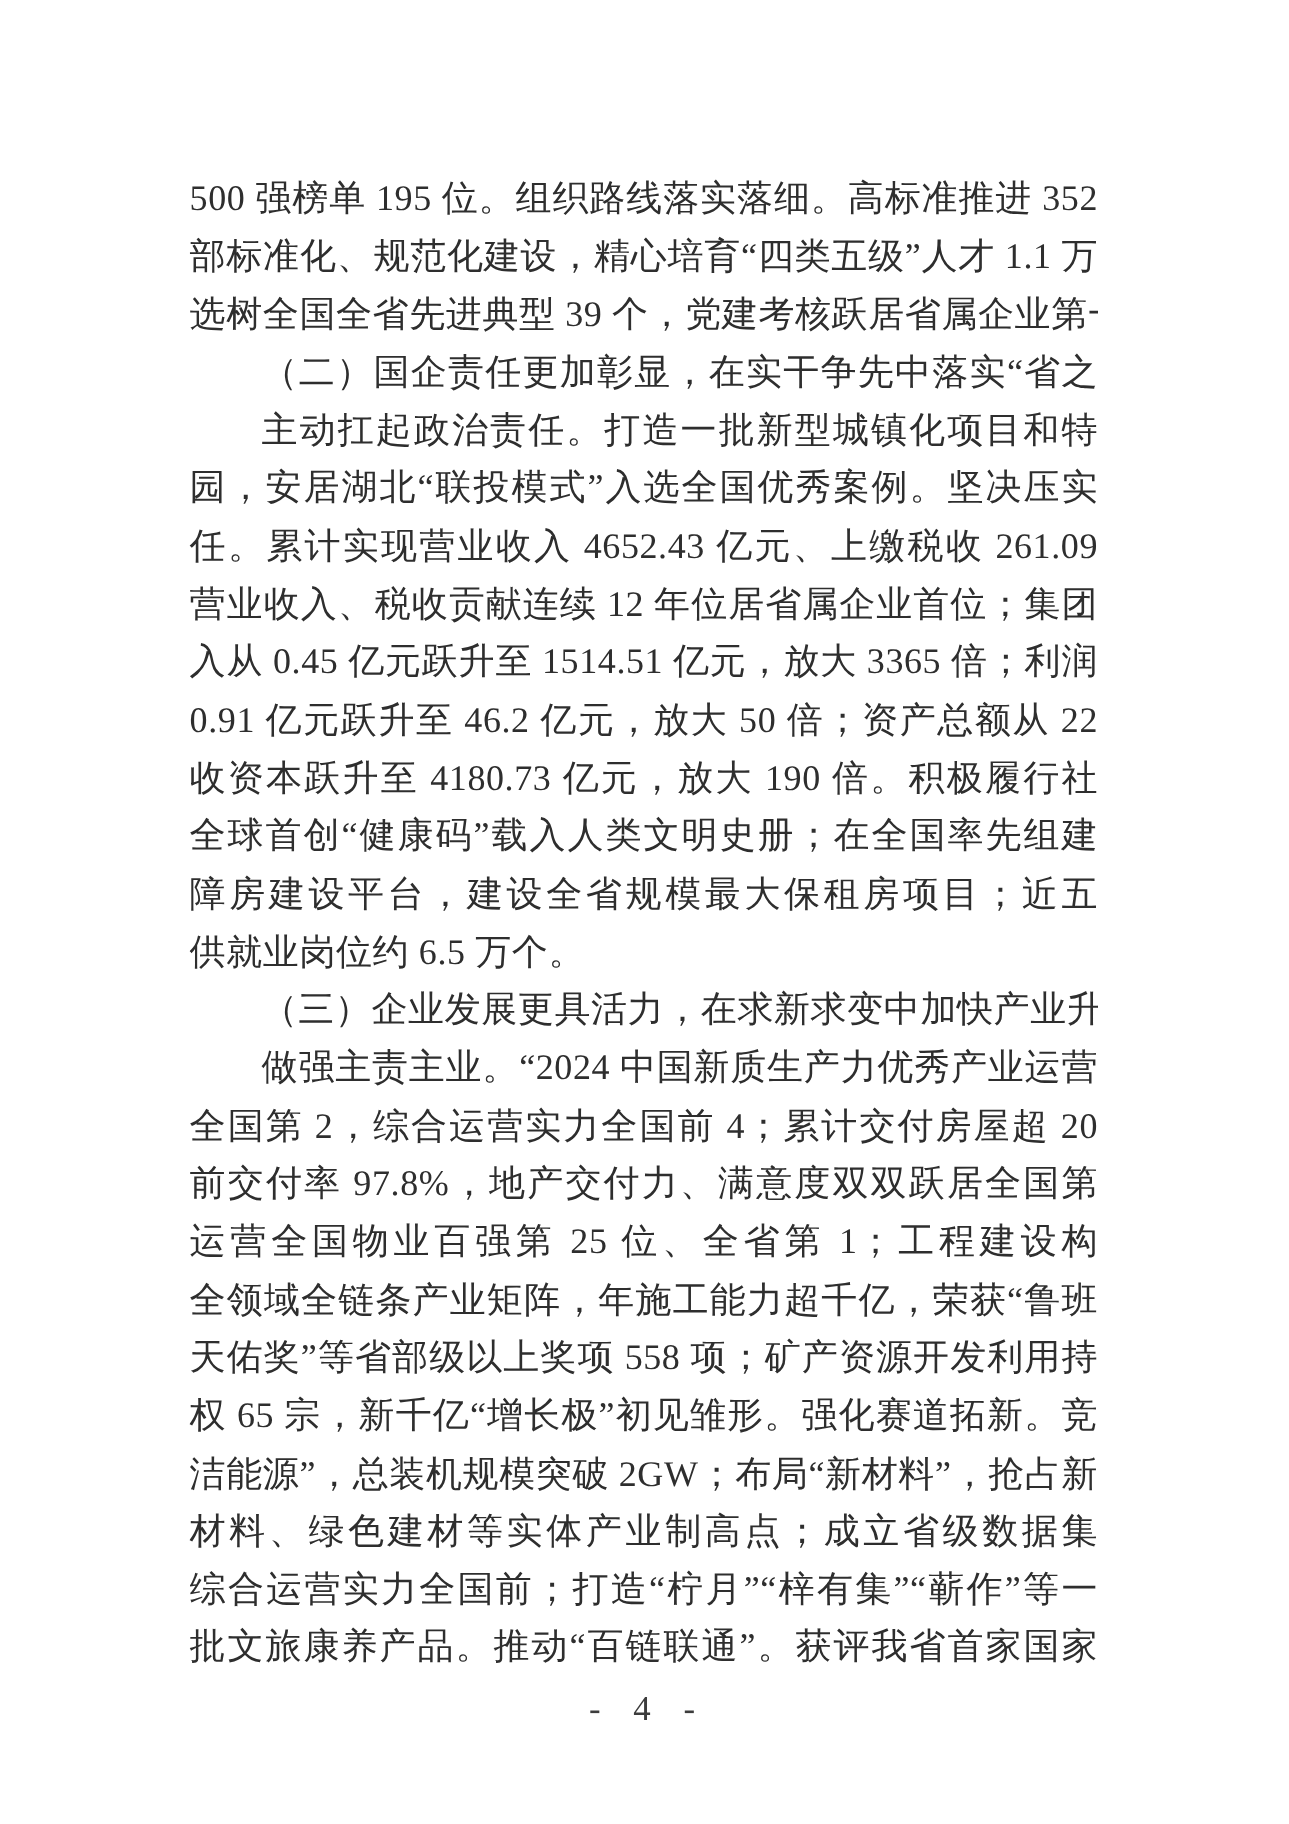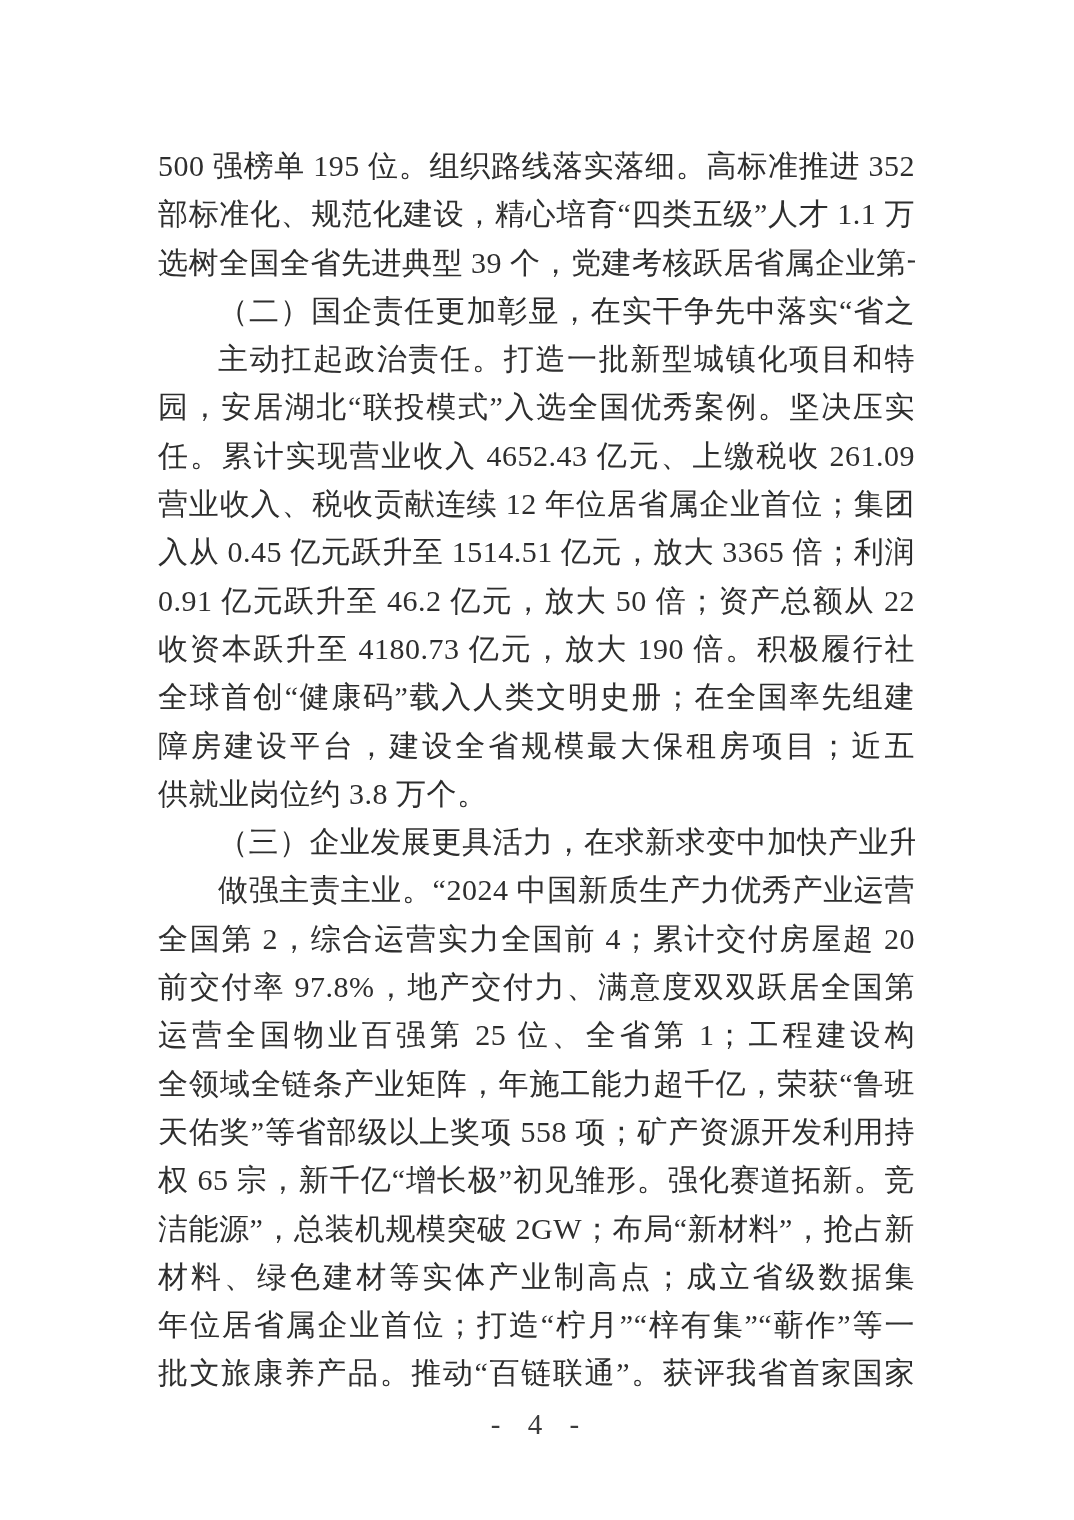--- a/index.html
+++ b/index.html
@@ -85,35 +85,35 @@
       <div class="block body">
         <div class="line indent fill">主动扛起政治责任。打造一批新型城镇化项目和特色产业</div>
         <div class="line fill">园，安居湖北“联投模式”入选全国优秀案例。坚决压实经济责</div>
         <div class="line fill">任。累计实现营业收入 4652.43 亿元、上缴税收 261.09 亿元，</div>
         <div class="line fill">营业收入、税收贡献连续 12 年位居省属企业首位；集团营业收</div>
         <div class="line fill">入从 0.45 亿元跃升至 1514.51 亿元，放大 3365 倍；利润总额从</div>
         <div class="line fill">0.91 亿元跃升至 46.2 亿元，放大 50 倍；资产总额从 22 亿元实</div>
         <div class="line fill">收资本跃升至 4180.73 亿元，放大 190 倍。积极履行社会责任。</div>
         <div class="line fill">全球首创“健康码”载入人类文明史册；在全国率先组建省级保</div>
         <div class="line fill">障房建设平台，建设全省规模最大保租房项目；近五年，每年提</div>
-        <div class="line">供就业岗位约 3.8 万个。</div>
+        <div class="line">供就业岗位约 6.5 万个。</div>
       </div>
       <div class="block heading">
         <div class="line indent">（三）企业发展更具活力，在求新求变中加快产业升级</div>
       </div>
       <div class="block body">
         <div class="line indent fill">做强主责主业。“2024 中国新质生产力优秀产业运营商”</div>
         <div class="line fill">全国第 2，综合运营实力全国前 4；累计交付房屋超 20 万套，提</div>
         <div class="line fill">前交付率 97.8%，地产交付力、满意度双双跃居全国第 5，城市</div>
         <div class="line fill">运营全国物业百强第 25 位、全省第 1；工程建设构建“1+3+4+N”</div>
         <div class="line fill">全领域全链条产业矩阵，年施工能力超千亿，荣获“鲁班奖”“詹</div>
         <div class="line fill">天佑奖”等省部级以上奖项 558 项；矿产资源开发利用持有矿业</div>
         <div class="line fill">权 65 宗，新千亿“增长极”初见雏形。强化赛道拓新。竞速“清</div>
         <div class="line fill">洁能源”，总装机规模突破 2GW；布局“新材料”，抢占新能源</div>
         <div class="line fill">材料、绿色建材等实体产业制高点；成立省级数据集团，在全国</div>
-        <div class="line fill">年位居省属企业首位；打造“柠月”“梓有集”“蕲作”等一</div>
+        <div class="line fill">综合运营实力全国前；打造“柠月”“梓有集”“蕲作”等一</div>
         <div class="line fill">批文旅康养产品。推动“百链联通”。获评我省首家国家供应链</div>
       </div>
     </main>
   <footer class="page-footer">
     <span class="page-number">- 4 -</span>
   </footer>
 </div>
 
 </body></html>

